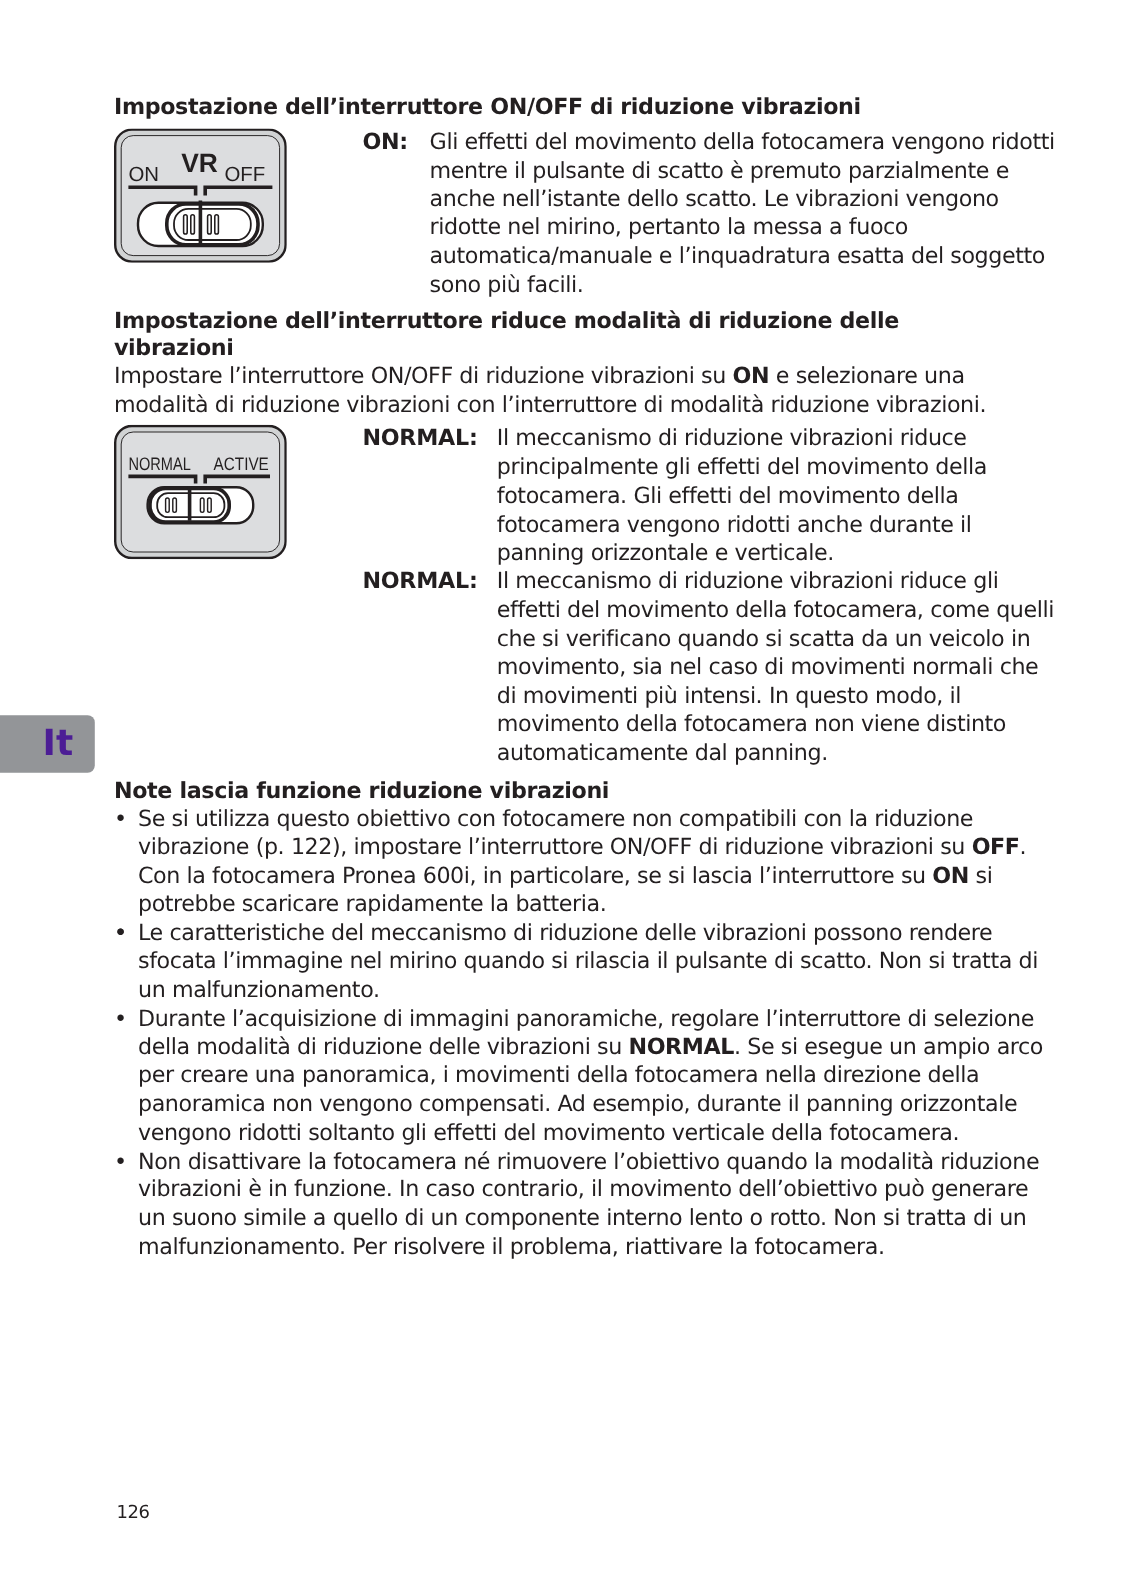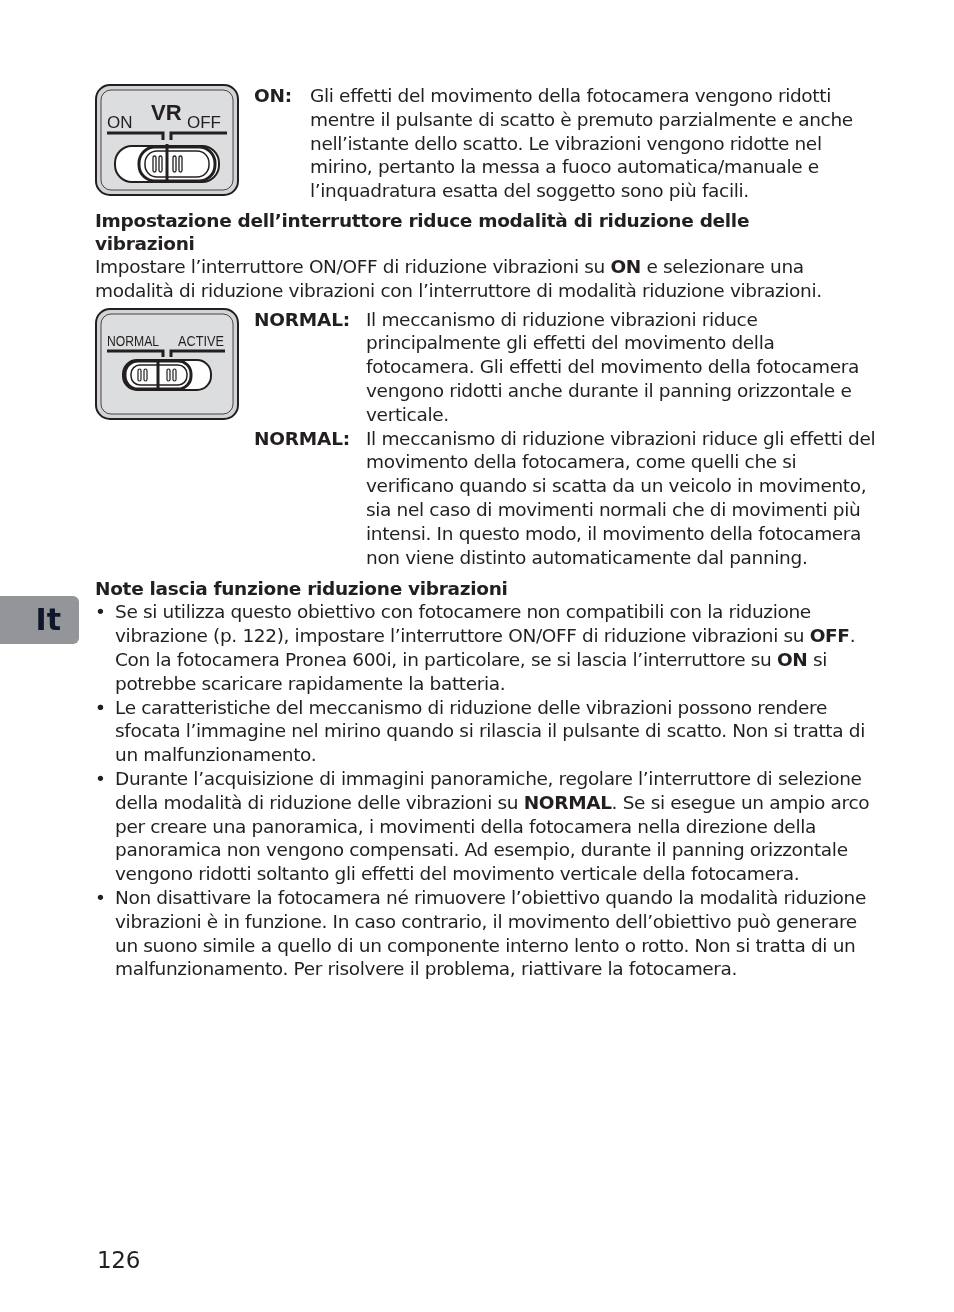--- a/index.html
+++ b/index.html
@@ -51,20 +51,21 @@
       flex: 1 1 auto;
     }
     .def-row {
       display: flex;
       align-items: flex-start;
     }
     .def-term {
       flex: 0 0 auto;
       font-weight: bold;
       letter-spacing: -0.2px;
+      margin-left: 48px;
     }
     .def-term.w1 { width: 56px; }
     .def-term.w2 { width: 112px; }
     .def-body {
       flex: 1 1 auto;
       letter-spacing: -0.35px;
     }
     .notes ul {
       list-style: none;
       margin: 0;
@@ -82,51 +83,52 @@
     }
     b { font-weight: bold; }
     .tab-marker {
       position: absolute;
       left: 0;
       top: 596px;
       width: 79px;
       height: 48px;
       background: #939598;
       border-radius: 0 6px 6px 0;
-      color: #0f172a;
+      color: #4c1d95;
       font-weight: bold;
       font-size: 30px;
       line-height: 48px;
       text-align: right;
       padding-right: 18px;
       box-sizing: border-box;
       font-family: "DejaVu Sans", "Liberation Sans", sans-serif;
     }
     .page-number {
       position: absolute;
       left: 97px;
       top: 1246px;
-      font-size: 23px;
+      font-size: 15px;
       line-height: 28px;
       letter-spacing: -0.3px;
     }
     svg text {
       font-family: "Liberation Sans", "DejaVu Sans", sans-serif;
     }
   </style>
 </head>
 <body>
 
 <div class="page">
 
   <div class="tab-marker">It</div>
 
   <div class="content">
 
     <section>
+      <h3>Impostazione dell’interruttore ON/OFF di riduzione vibrazioni</h3>
       <div class="block" style="margin-top:6px;">
         <div class="illus">
           <svg width="144" height="112" viewBox="0 0 144 112">
             <rect x="1" y="1" width="142" height="110" rx="14" ry="14" fill="#d1d3d4" stroke="#231f20" stroke-width="2"></rect>
             <rect x="6" y="6" width="132" height="100" rx="10" ry="10" fill="#dcdddf" stroke="#231f20" stroke-width="0.8"></rect>
             <text x="56" y="36" font-size="22" font-weight="bold" fill="#231f20">VR</text>
             <text x="12" y="44" font-size="17" fill="#231f20">ON</text>
             <text x="92" y="44" font-size="17" fill="#231f20">OFF</text>
             <polyline points="12,49 68,49 68,56" fill="none" stroke="#231f20" stroke-width="3"></polyline>
             <polyline points="76,56 76,49 132,49" fill="none" stroke="#231f20" stroke-width="3"></polyline>

